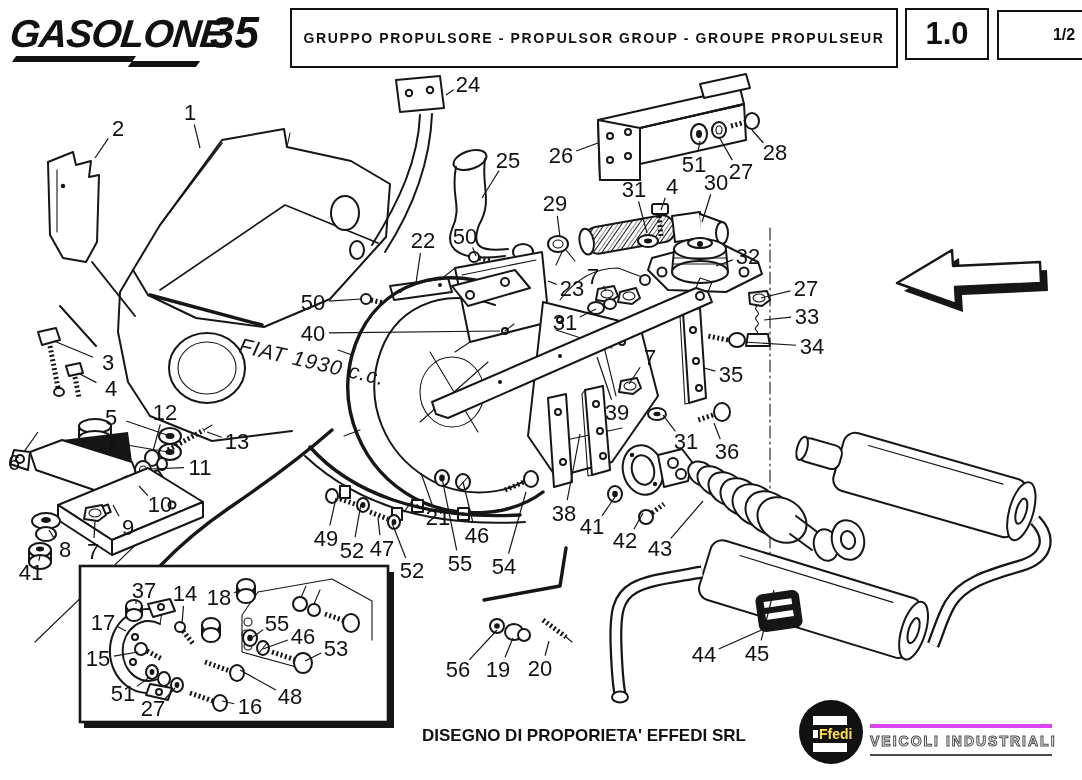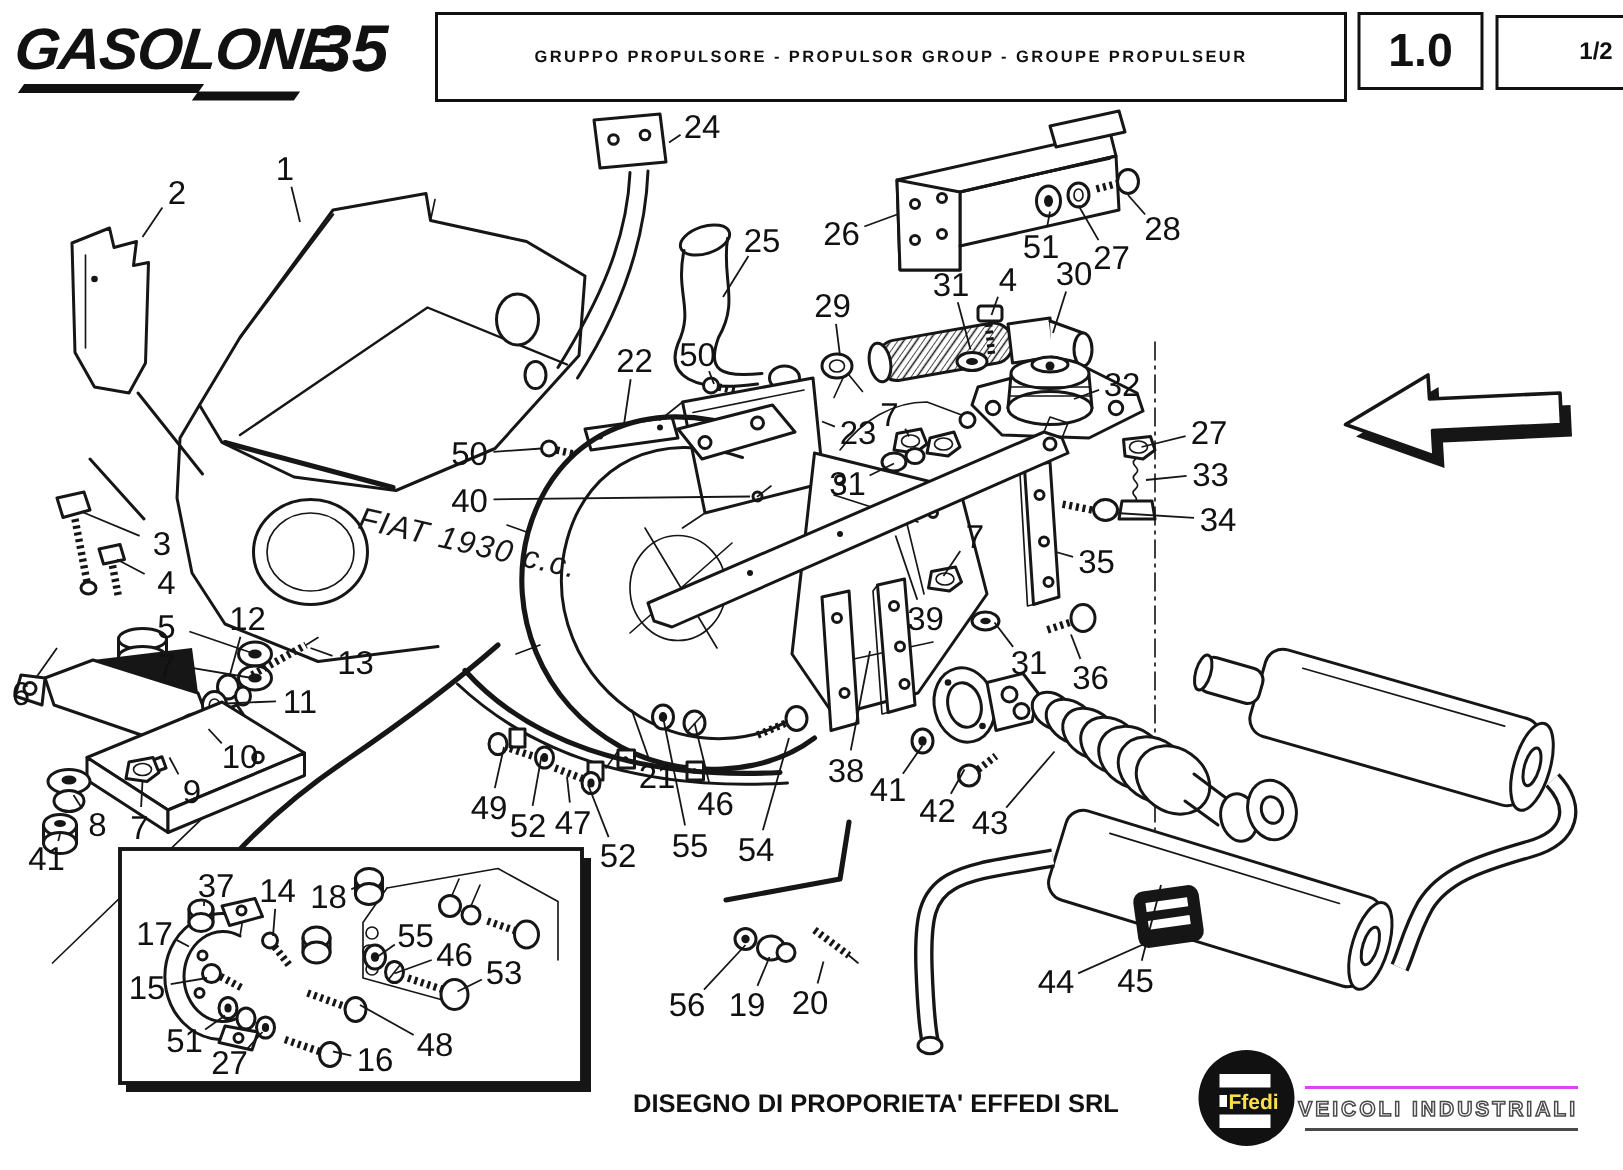--- a/index.html
+++ b/index.html
@@ -7,34 +7,34 @@
         font-family:"Liberation Sans",sans-serif;color:#111;}
   
   #brand{position:absolute;left:10px;top:6px;width:270px;height:60px;}
   #brand .logo{position:absolute;left:0;top:6px;font-size:39px;font-weight:800;font-style:italic;
         letter-spacing:-1px;transform:skewX(-6deg);white-space:nowrap;}
   #brand .bar1{position:absolute;left:4px;top:50px;width:120px;height:6px;background:#111;transform:skewX(-35deg);}
   #brand .bar2{position:absolute;left:120px;top:55px;width:68px;height:6px;background:#111;transform:skewX(-35deg);}
   #brand .model{position:absolute;left:200px;top:2px;font-size:44px;font-weight:800;font-style:italic;}
   .hbox{position:absolute;border:2px solid #111;background:#fff;display:flex;align-items:center;justify-content:center;}
   #title-box{left:290px;top:8px;width:604px;height:56px;flex-direction:column;}
-  #title-box .t{font-size:11px;font-weight:bold;letter-spacing:1.6px;line-height:17px;text-align:center;}
+  #title-box .t{font-size:14px;font-weight:bold;letter-spacing:1.6px;line-height:17px;text-align:center;}
   #code-box{left:905px;top:8px;width:80px;height:48px;font-size:31px;font-weight:bold;}
   #page-box{left:997px;top:10px;width:62px;height:46px;font-size:16px;font-weight:bold;padding-left:34px;}
   
   #footer-note{position:absolute;left:422px;top:726px;font-size:17px;font-weight:bold;letter-spacing:0px;
         white-space:nowrap;font-family:"Liberation Sans",sans-serif;}
   #effedi-logo{position:absolute;left:799px;top:700px;width:64px;height:64px;border-radius:50%;background:#111;}
   #effedi-logo .ebar1{position:absolute;left:14px;top:16px;width:34px;height:9px;background:#fff;}
   #effedi-logo .ebar2{position:absolute;left:14px;top:30px;width:26px;height:8px;background:#fff;}
   #effedi-logo .ebar3{position:absolute;left:14px;top:43px;width:34px;height:9px;background:#fff;}
   #effedi-logo .script{position:absolute;left:19px;top:26px;font-size:14px;font-weight:bold;color:#fde047;
         background:#111;padding:0 1px;white-space:nowrap;}
-  #tagline-box{position:absolute;left:870px;top:724px;width:182px;height:26px;border-top:2px solid #d946ef;
-        border-bottom:2px solid #4a4a4a;display:flex;align-items:center;justify-content:flex-end;}
+  #tagline-box{position:absolute;left:870px;top:724px;width:182px;height:26px;border-top:4px solid #d946ef;
+        border-bottom:2px solid #4a4a4a;display:flex;align-items:center;justify-content:flex-start;}
   #tagline-box span{font-size:14px;font-weight:800;letter-spacing:2px;color:#fff;
         -webkit-text-stroke:1px #4a4a4a;white-space:nowrap;}
   
   #diagram-svg{position:absolute;left:0;top:0;}
   .ln{fill:none;stroke:#161616;stroke-width:2;stroke-linejoin:round;stroke-linecap:round;}
   .thin{stroke-width:1.1;}
   .med{stroke-width:1.6;}
   .thick{stroke-width:3.4;}
   .wf{fill:#fff;}
   .df{fill:#161616;}

